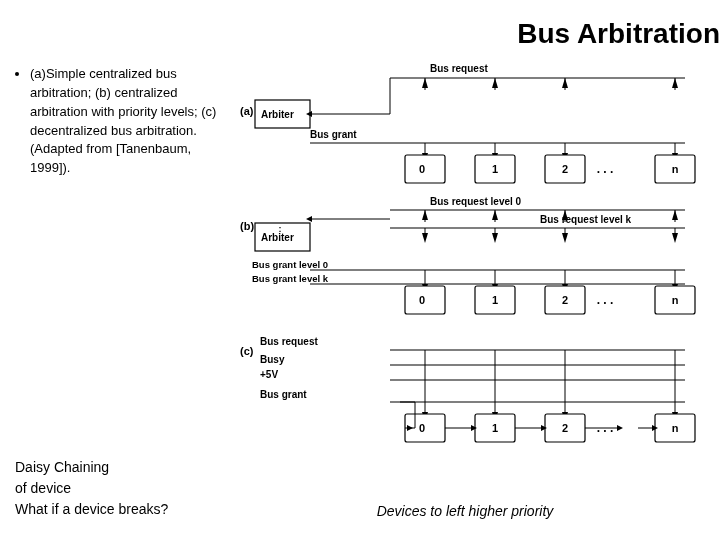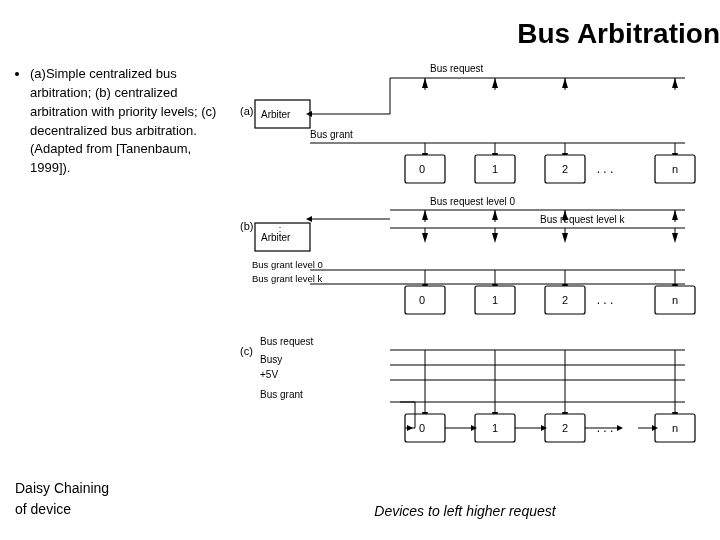--- a/index.html
+++ b/index.html
@@ -53,20 +53,21 @@
       flex-direction: column;
       align-items: center;
       padding-top: 0;
       position: relative;
     }
 
     
     .diagram-container {
       width: 470px;
       height: 420px;
+      font-weight: bold;
     }
   </style>
 </head>
 <body>
 
 <div class="page-title">Bus Arbitration</div>
 
 <div class="content-area">
   <div class="left-panel">
     <div class="bullet-text">
@@ -238,18 +239,19 @@
       </svg>
     </div>
   </div>
 </div>
 
 <div style="position:absolute; bottom:20px; left:10px; display:flex; width:700px; align-items:flex-end;">
   <div style="width:210px; flex-shrink:0; padding-left:5px;">
     <div style="font-size:14px; line-height:1.5;">
       <span>Daisy Chaining</span><br>
       <span>of device</span><br>
+      <span>What if a device breaks?</span>
     </div>
   </div>
   <div style="flex:1; text-align:center;">
-    <span style="font-size:14px; font-style:italic;">Devices to left higher request</span>
+    <span style="font-size:14px; font-style:italic;">Devices to left higher priority</span>
   </div>
 </div>
 
 </body></html>

